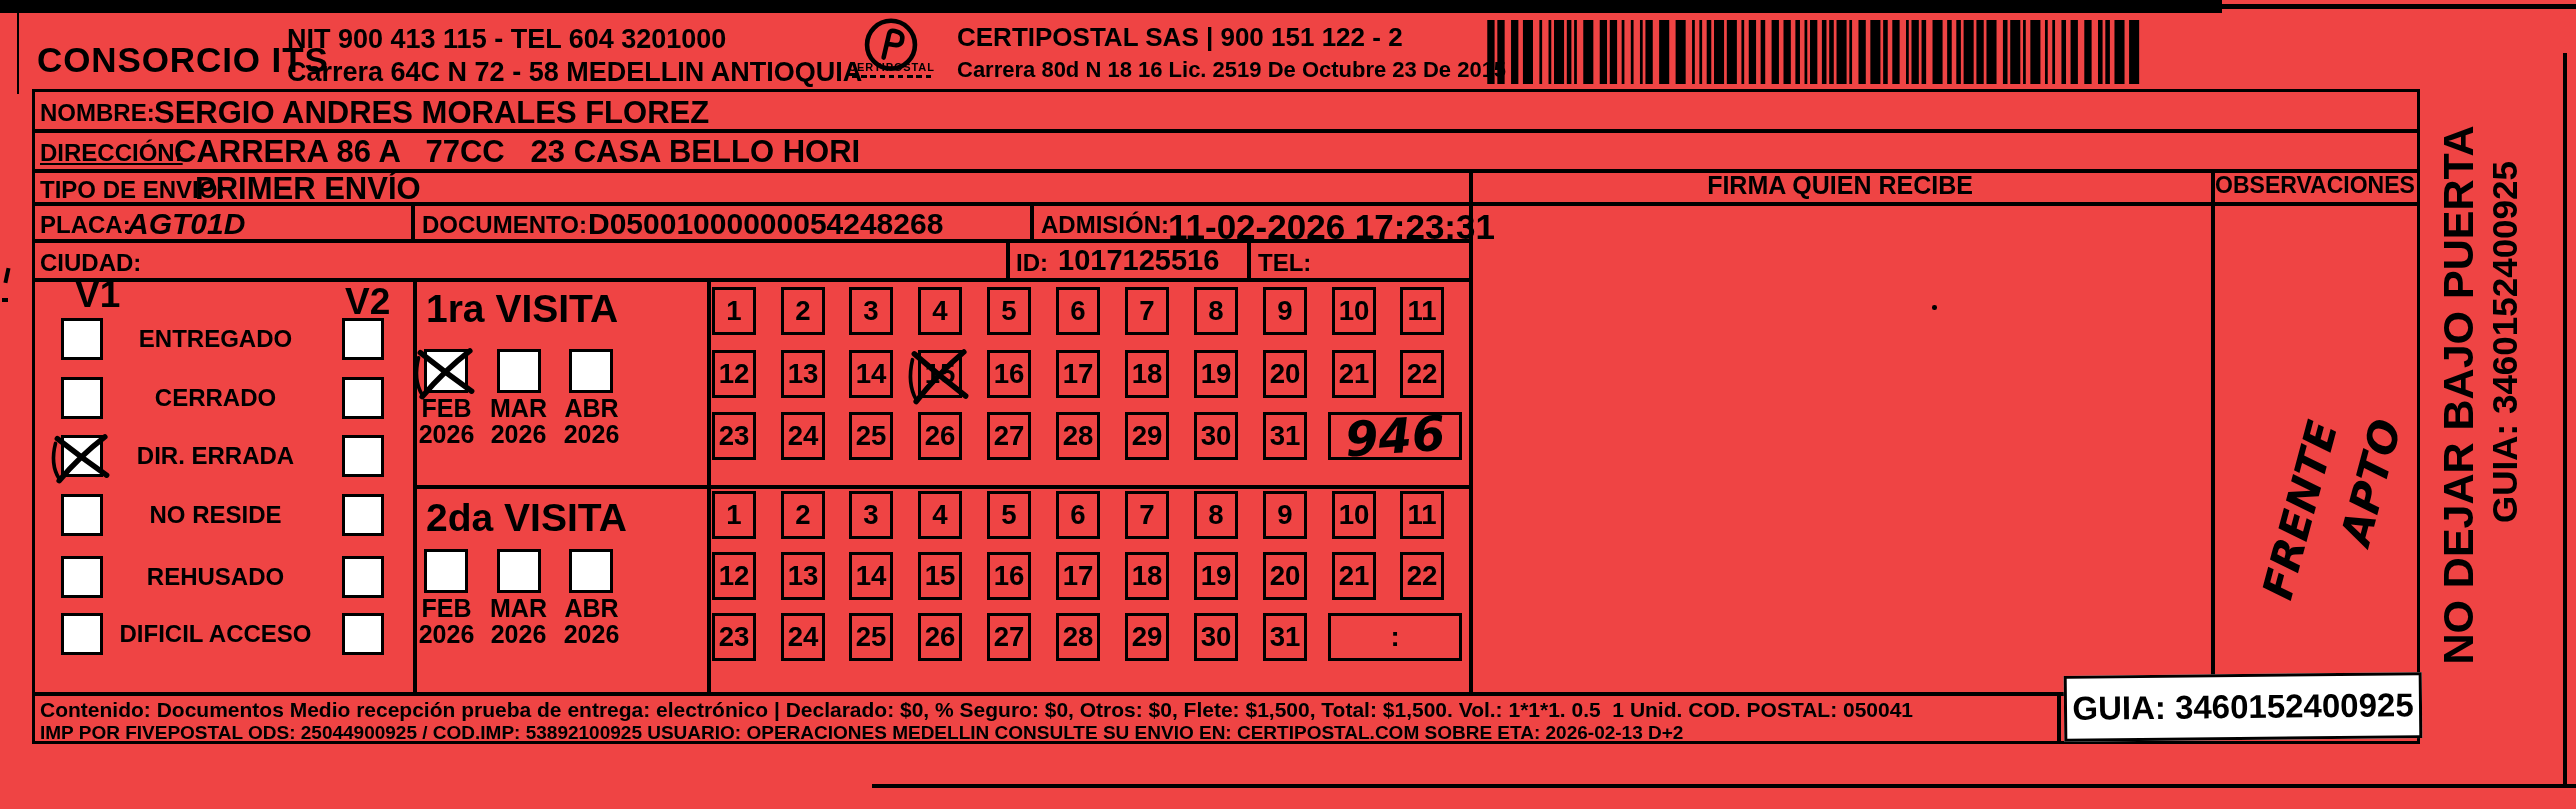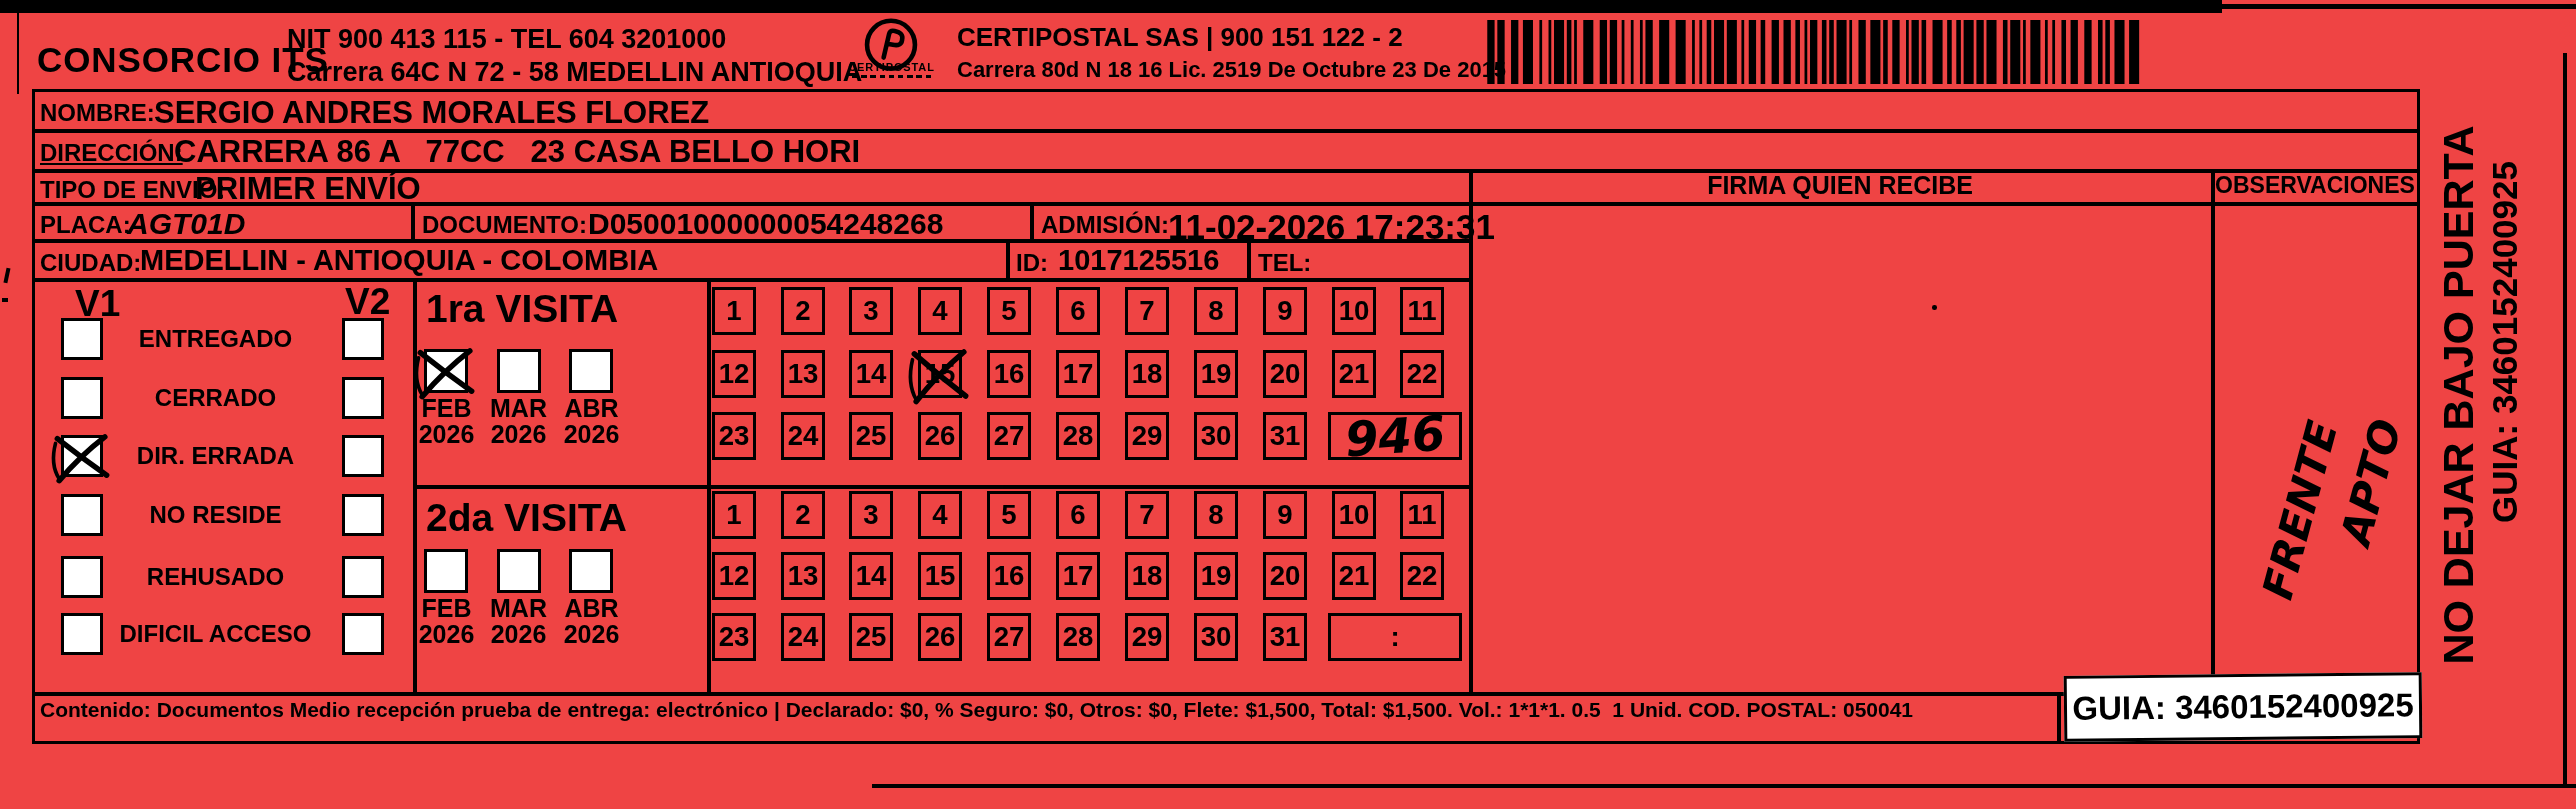--- a/index.html
+++ b/index.html
@@ -145,29 +145,28 @@
   <div class="abs b" style="left:195px;top:171px;font-size:31px;">PRIMER ENVÍO</div>
 
   <div class="abs b" style="left:40px;top:211px;font-size:24px;">PLACA:</div>
   <div class="abs b" style="left:127px;top:207px;font-size:30px;font-style:italic;">AGT01D</div>
   <div class="abs b" style="left:422px;top:211px;font-size:24px;">DOCUMENTO:</div>
   <div class="abs b" style="left:588px;top:207px;font-size:30px;">D05001000000054248268</div>
   <div class="abs b" style="left:1041px;top:211px;font-size:24px;">ADMISIÓN:</div>
   <div class="abs b" style="left:1168px;top:207px;font-size:35px;">11-02-2026 17:23:31</div>
 
   <div class="abs b" style="left:40px;top:249px;font-size:24px;">CIUDAD:</div>
-  <div class="abs b" style="left:140px;top:244px;font-size:29px;">MEDELLIN - ANTIOQUIA - COLOMBIA</div>
   <div class="abs b" style="left:1016px;top:249px;font-size:24px;">ID:</div>
   <div class="abs b" style="left:1058px;top:244px;font-size:29px;">1017125516</div>
   <div class="abs b" style="left:1258px;top:249px;font-size:24px;">TEL:</div>
 
   <div class="abs b ctr" style="left:1469px;top:171px;width:742px;height:29px;font-size:25px;">FIRMA QUIEN RECIBE</div>
   <div class="abs b ctr" style="left:2211px;top:171px;width:208px;height:29px;font-size:23px;">OBSERVACIONES</div>
 
-  <div class="abs b" style="left:75px;top:283px;font-size:37px;">V1</div>
+  <div class="abs b" style="left:75px;top:274px;font-size:37px;">V1</div>
   <div class="abs b" style="left:345px;top:281px;font-size:37px;">V2</div>
   <div id="status-rows"></div>
 
   <div class="abs b" style="left:426px;top:287px;font-size:39px;">1ra VISITA</div>
   <div class="abs b" style="left:426px;top:496px;font-size:39px;">2da VISITA</div>
   <div id="visit-extras">
       <div class="cb" style="left:424px;top:349px;width:44px;height:44px;"></div>
       <div class="abs b ctr" style="left:410px;top:395px;width:73px;height:26px;font-size:25px;">FEB</div>
       <div class="abs b ctr" style="left:410px;top:421px;width:73px;height:26px;font-size:25px;">2026</div>
       <div class="cb" style="left:497px;top:349px;width:44px;height:44px;"></div>
@@ -254,20 +253,21 @@
       <div class="day" style="left:1263px;top:613px;width:44px;height:48px;">31</div>
       <div class="day" style="left:1328px;top:613px;width:134px;height:48px;">
         <span style="font-size: 27.6px; font-weight: bold;">:</span>
       </div>
     </div>
 
   <div class="abs hand rot" style="left:2300px;top:510px;font-size:42px;transform:translate(-50%,-50%) rotate(-75deg);">FRENTE</div>
   <div class="abs hand rot" style="left:2371px;top:482px;font-size:42px;transform:translate(-50%,-50%) rotate(-75deg);">APTO</div>
 
   <div class="abs b pre" style="left:40px;top:698px;font-size:21px;">Contenido: Documentos Medio recepción prueba de entrega: electrónico | Declarado: $0, % Seguro: $0, Otros: $0, Flete: $1,500, Total: $1,500. Vol.: 1*1*1. 0.5  1 Unid. COD. POSTAL: 050041</div>
+  <div class="abs b" style="left:40px;top:722px;font-size:19px;">IMP POR FIVEPOSTAL ODS: 25044900925 / COD.IMP: 53892100925 USUARIO: OPERACIONES MEDELLIN CONSULTE SU ENVIO EN: CERTIPOSTAL.COM SOBRE ETA: 2026-02-13 D+2</div>
   <div class="box ctr" style="left:2064px;top:674px;width:358px;height:66px;transform:rotate(-0.6deg);background:#fff;">
     <span class="b" style="font-size:33px;">GUIA: 3460152400925</span>
   </div>
 
   <div class="abs b rot" style="left:2458px;top:395px;font-size:43px;transform:translate(-50%,-50%) rotate(-90deg);">NO DEJAR BAJO PUERTA</div>
   <div class="abs b rot" style="left:2505px;top:342px;font-size:35px;transform:translate(-50%,-50%) rotate(-90deg);">GUIA: 3460152400925</div>
 
 <div class="cb" style="left:61px;top:318px;width:42px;height:42px;"></div>
     <div class="abs b ctr" style="left:110px;top:318px;width:211px;height:42px;font-size:24px;text-align:center;">ENTREGADO</div>
     <div class="cb" style="left:342px;top:318px;width:42px;height:42px;"></div>

